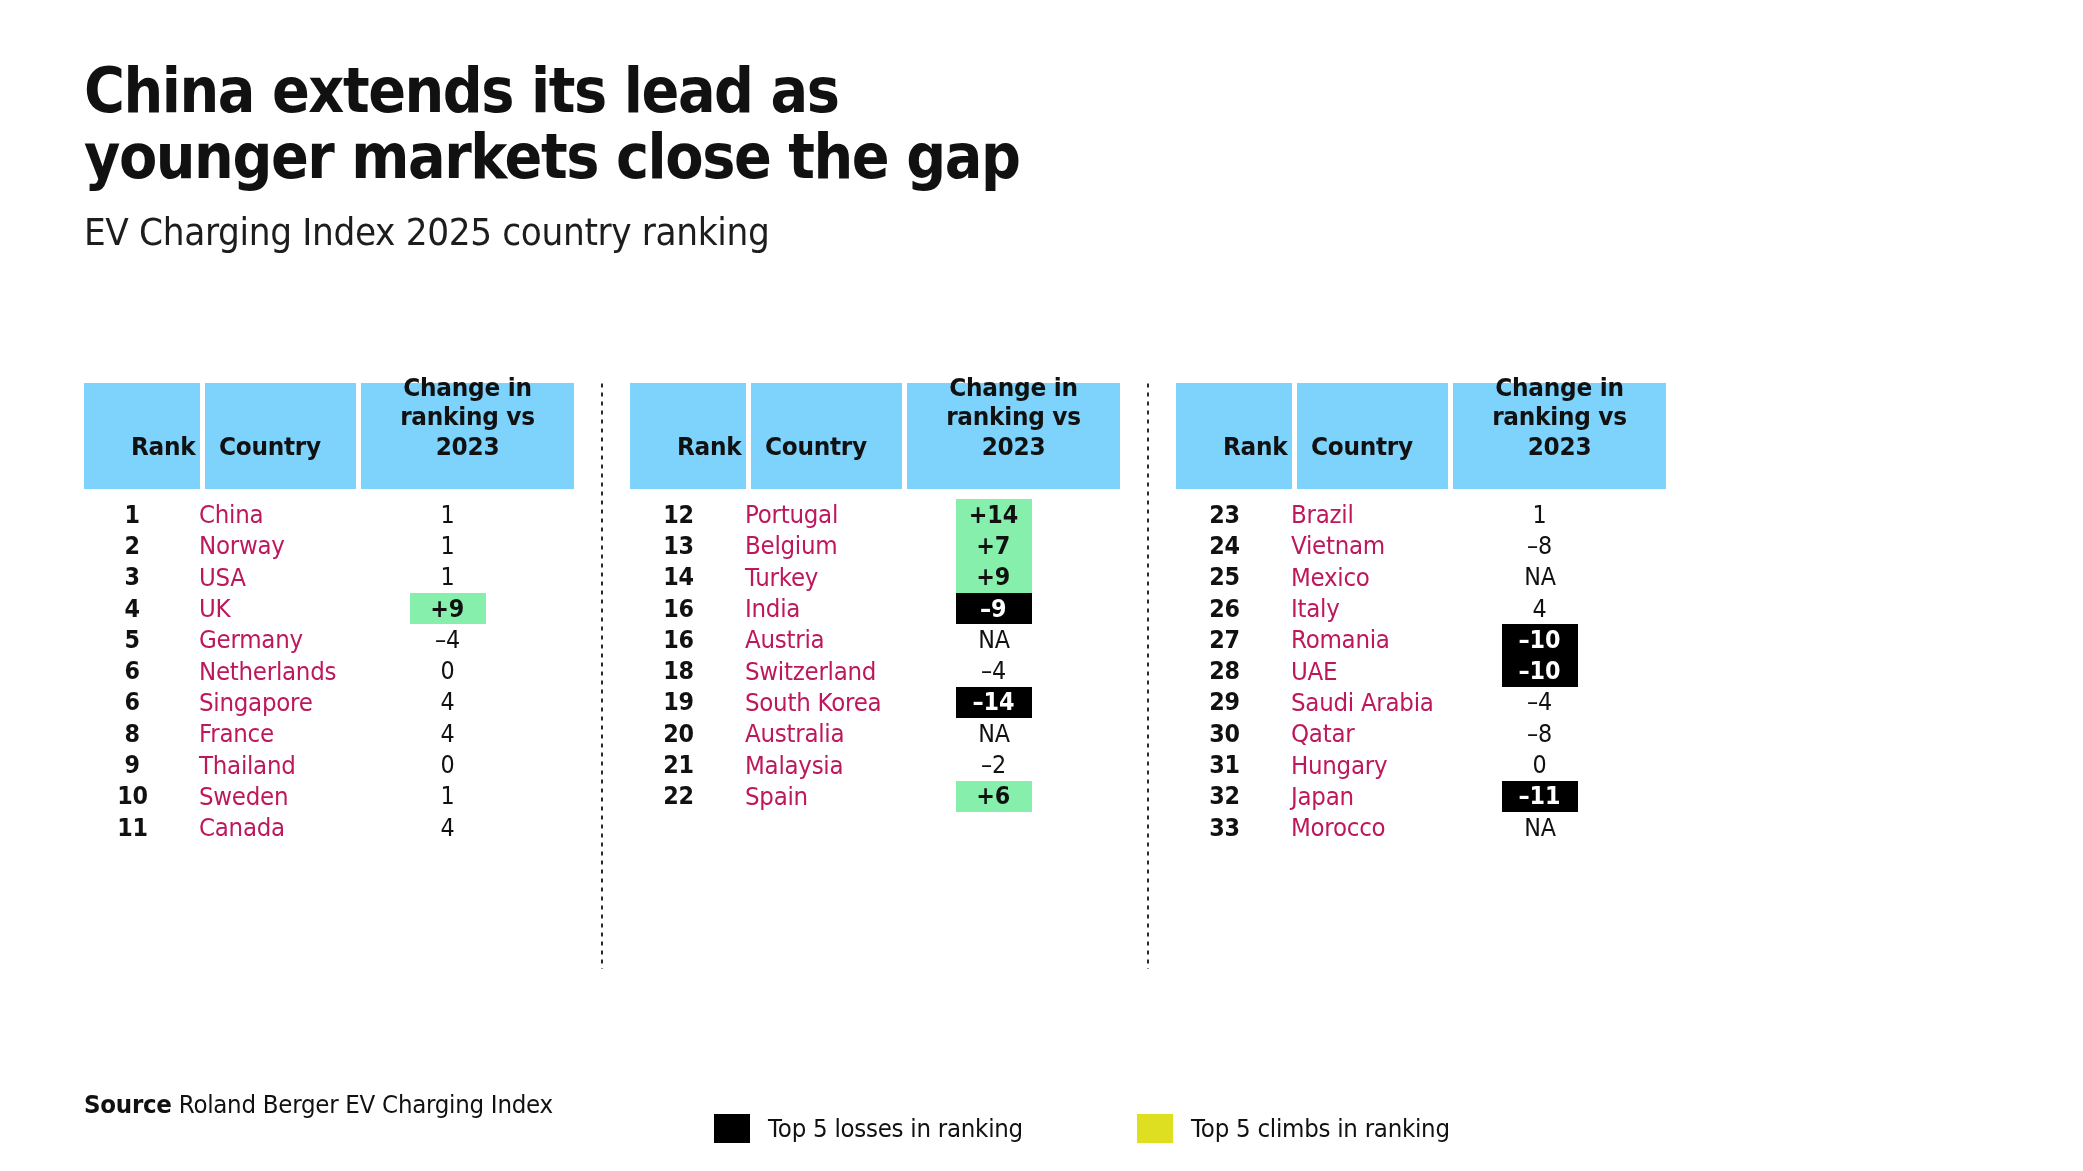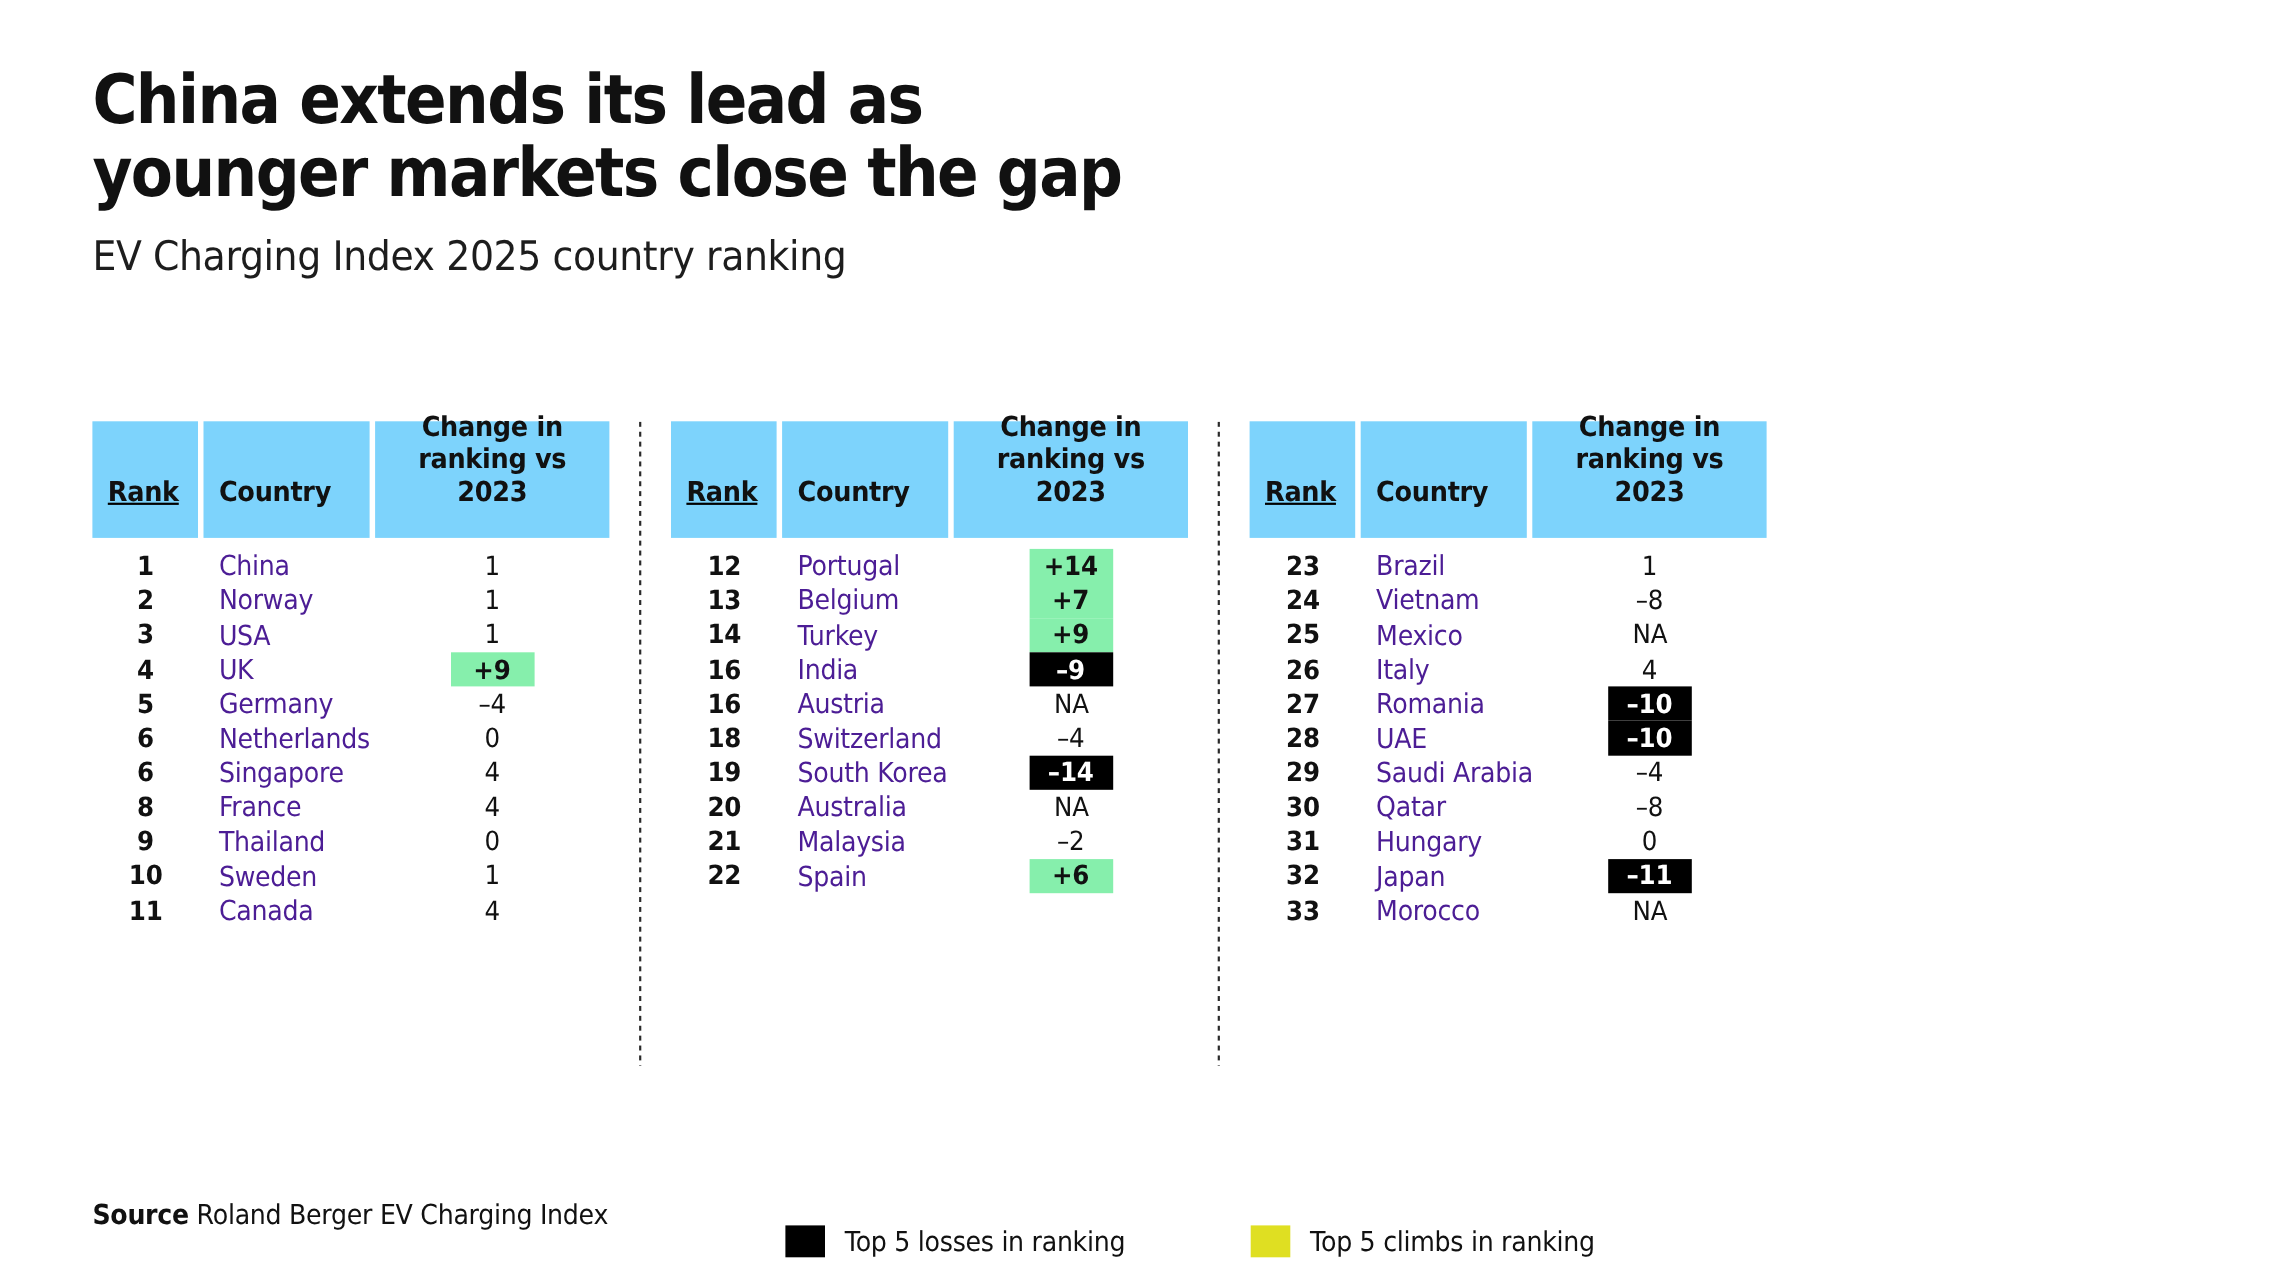--- a/index.html
+++ b/index.html
@@ -89,21 +89,21 @@
   }
   .th-text {
     font-family: "DejaVu Sans", sans-serif;
     font-weight: 700;
     font-size: 25px;
     line-height: 1.18;
     letter-spacing: -0.3px;
     color: #111111;
     transform: scaleX(0.93);
   }
-  .th-rank   { width: 96px;  justify-content: flex-start; padding-left: 14px; text-decoration: underline; }
+  .th-rank   { width: 116px;  justify-content: flex-end; padding-left: 14px; }
   .th-rank .th-text { transform-origin: left bottom; }
   .th-country{ width: 151px; justify-content: flex-start; padding-left: 14px; }
   .th-country .th-text { transform-origin: left bottom; }
   .th-change { width: 213px; justify-content: center; text-align: center; }
   .th-change .th-text { transform-origin: center bottom; white-space: pre-line; }
 
   
   .tbody { padding-top: 10px; }
   .trow {
     display: flex;
@@ -128,21 +128,21 @@
   }
   .td-rank span { transform: scaleX(0.93); display: inline-block; }
   .td-country {
     width: 151px;
     justify-content: flex-start;
     padding-left: 14px;
     font-family: "DejaVu Sans", sans-serif;
     font-weight: 400;
     font-size: 25px;
     letter-spacing: -0.3px;
-    color: #4c1d95;
+    color: #be185d;
     white-space: nowrap;
   }
   .td-country span { transform: scaleX(0.92); display: inline-block; transform-origin: left center; }
   .td-change {
     width: 213px;
     justify-content: center;
     font-family: "DejaVu Sans", sans-serif;
     font-weight: 400;
     font-size: 25px;
     letter-spacing: -0.2px;

